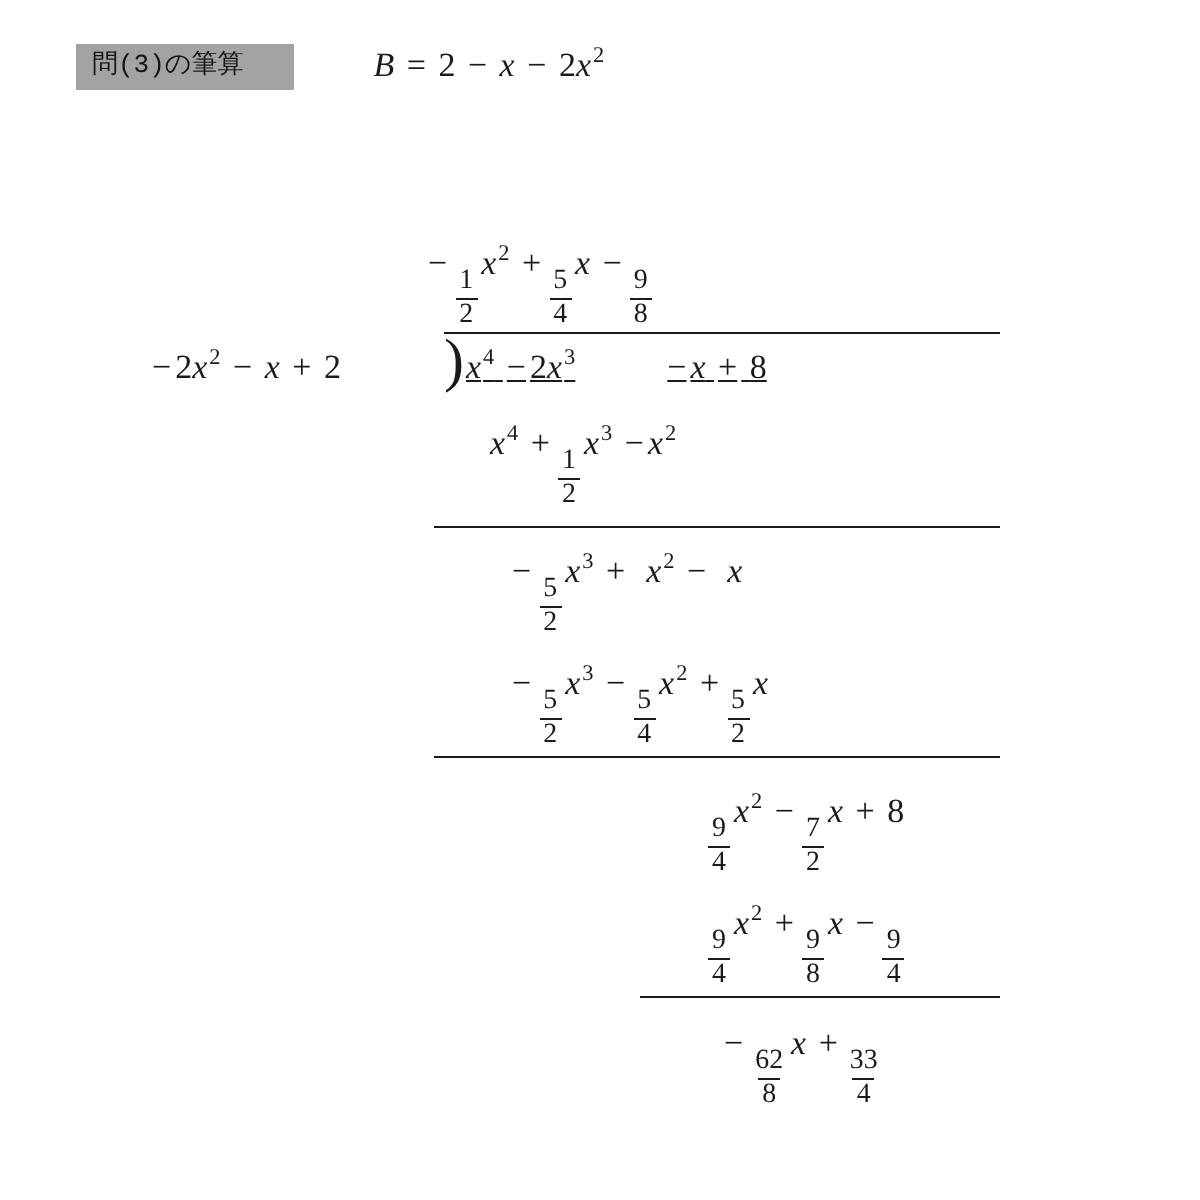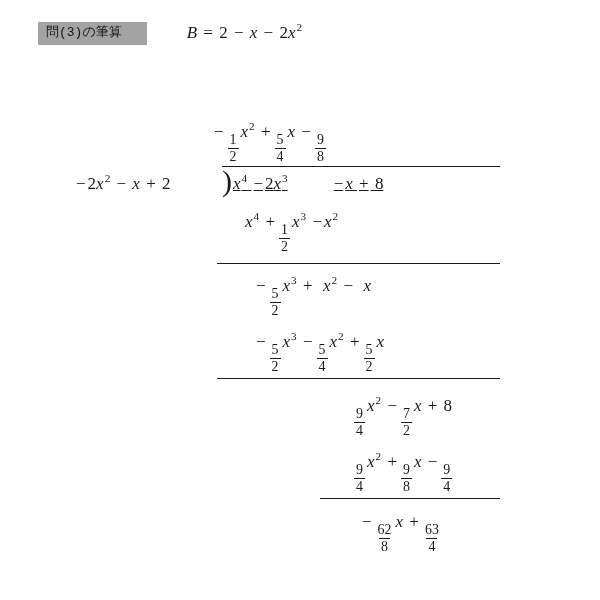--- a/index.html
+++ b/index.html
@@ -255,19 +255,19 @@
     </div>
 
     <div class="hrule rule-3"></div>
 
     <div class="row step6">
       <span class="op">−</span><span class="frac">
           <span class="num">62</span>
           <span class="den">8</span>
         </span><span class="mi">x</span>
       <span class="op">+</span><span class="frac">
-          <span class="num">63</span>
+          <span class="num">33</span>
           <span class="den">4</span>
         </span>
     </div>
 
   </div>
 </div>
 
 </body></html>

